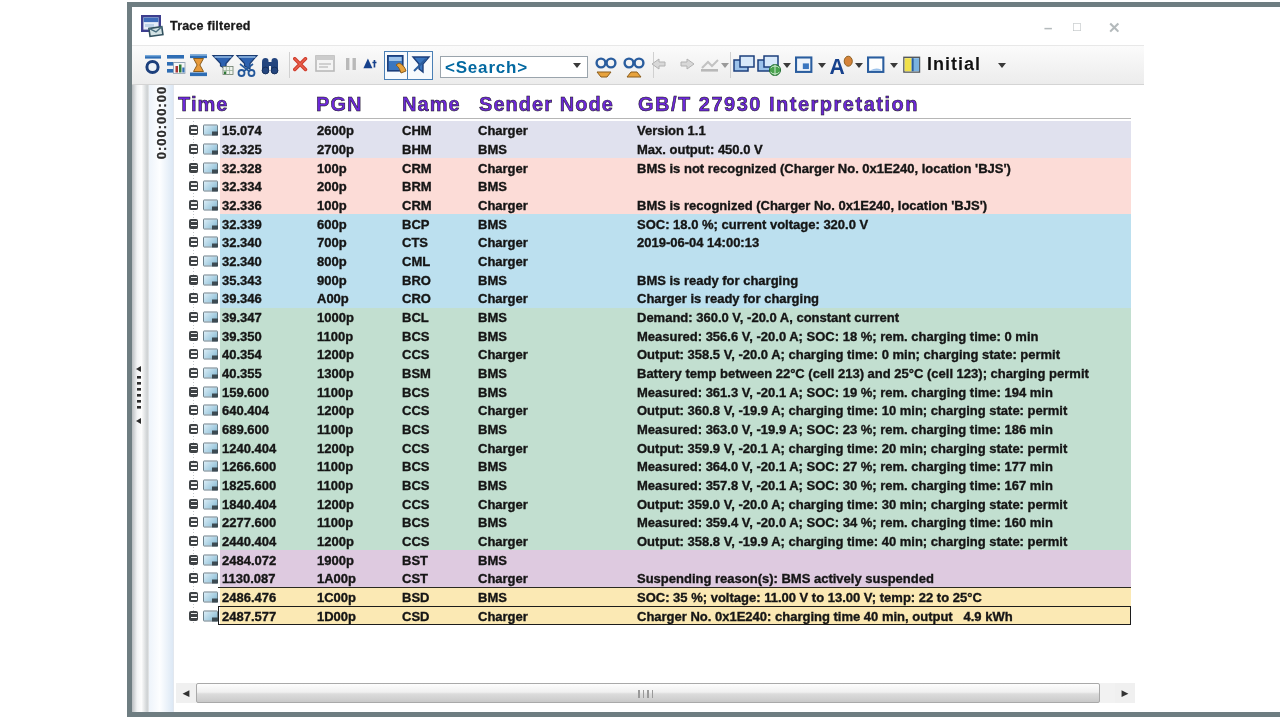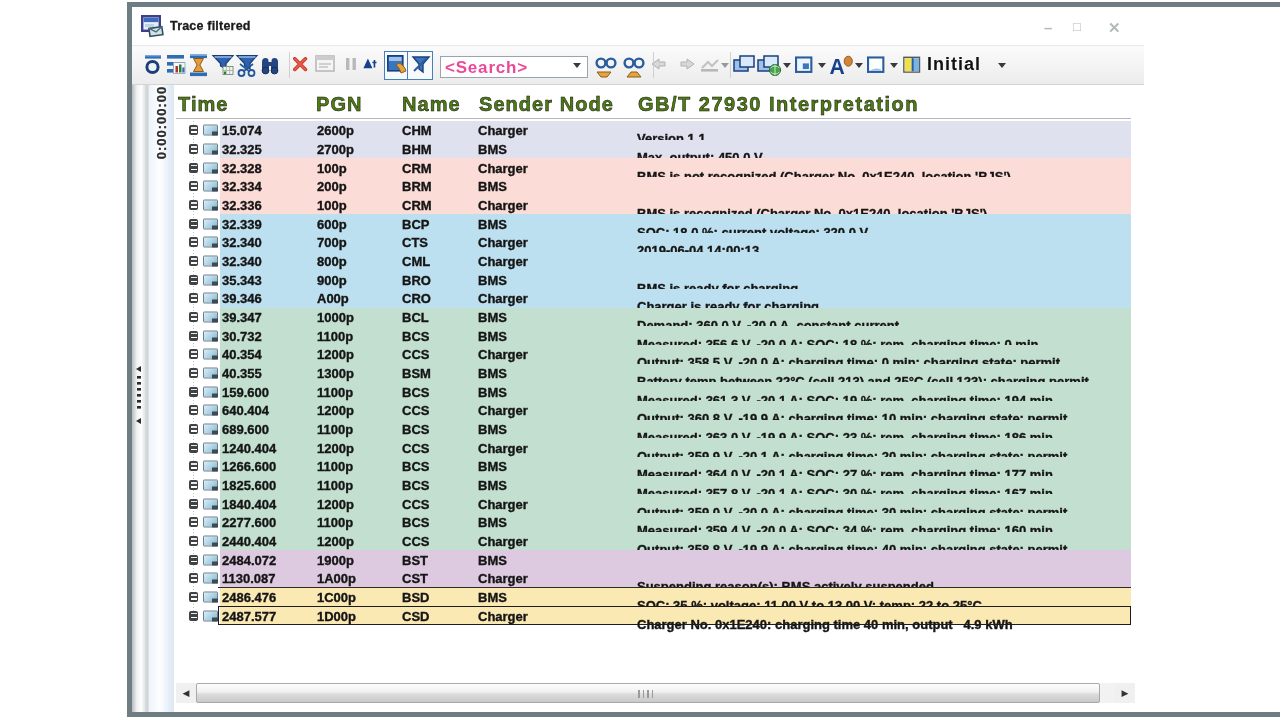--- a/index.html
+++ b/index.html
@@ -11,43 +11,43 @@
 .title { position:absolute; left:38px; top:12px; font-size:12.5px; font-weight:bold; color:#1b1b1b; letter-spacing:0.2px; -webkit-text-stroke:0.3px #1b1b1b; }
 .winbtn { position:absolute; top:12px; color:#b4babc; font-size:15px; font-weight:bold; }
 
 
 .toolbar { position:absolute; left:0; top:38px; width:1012px; height:40px;
   background:linear-gradient(180deg,#fbfbfb,#ececec); border-top:1px solid #e8e8e8; border-bottom:1px solid #d4d4d4; }
 .tsep { position:absolute; top:6px; width:1px; height:26px; background:#d0d0d0; }
 .tbtn { position:absolute; top:8px; }
 .dd { position:absolute; top:17px; width:0; height:0; border-left:4px solid transparent; border-right:4px solid transparent; border-top:5px solid #3a3a3a; }
 .searchbox { position:absolute; left:308px; top:10px; width:148px; height:22px; background:#fff; border:1px solid #9aa4ac; }
-.searchbox .txt { position:absolute; left:4px; top:1px; font-size:17px; font-weight:bold; color:#ec4899; letter-spacing:0.8px; }
+.searchbox .txt { position:absolute; left:4px; top:1px; font-size:17px; font-weight:bold; color:#0369a1; letter-spacing:0.8px; }
 .selframe { position:absolute; top:5px; width:26px; height:29px; border:1px solid #4a7fb5; background:#f7fafd; }
 
 
 .content { position:absolute; left:0; top:78px; width:1012px; height:627px; background:#fff; }
 .splitter { position:absolute; left:0; top:0; width:17px; height:627px;
   background:linear-gradient(90deg,#b9bdc0 0,#f2f3f4 30%,#fdfdfd 55%,#cdd1d3 90%,#e7e9ea 100%); }
 .grip { position:absolute; left:4px; top:281px; width:6px; height:58px; }
 .timeband { position:absolute; left:17px; top:0; width:25px; height:627px;
   background:linear-gradient(90deg,#eef4fb 0,#fdfeff 45%,#dce8f5 100%); border-right:1px solid #e2e7ee; }
 .timelabel { position:absolute; left:-26px; top:30px; width:76px; transform:rotate(-90deg); transform-origin:center;
   font-size:13px; font-weight:bold; color:#2b2b2b; text-align:center; letter-spacing:1px; -webkit-text-stroke:0.3px #2b2b2b; }
 
 .table { position:absolute; left:44px; top:0; width:955px; height:627px; }
 .thead { position:absolute; left:0; top:2px; width:955px; height:32px; border-bottom:1px solid #b6b6b6; }
-.th { position:absolute; top:6px; font-size:20px; font-weight:bold; color:#4d7c0f; letter-spacing:1.05px; -webkit-text-stroke:0.5px #111; }
+.th { position:absolute; top:6px; font-size:20px; font-weight:bold; color:#6d28d9; letter-spacing:1.05px; -webkit-text-stroke:0.5px #111; }
 .rows { position:absolute; left:0; top:36px; width:955px; }
 .treeline { position:absolute; left:17px; top:0; width:1px; height:504px;
   background:repeating-linear-gradient(180deg,#c0c4c8 0 1px,transparent 1px 3px); }
 .row { position:relative; width:955px; height:18.68px; }
 .band { position:absolute; left:44px; top:0; width:911px; height:100%; }
 .row .c { position:absolute; top:50%; transform:translateY(-50%); font-size:13px; font-weight:bold; color:#151515; white-space:pre; -webkit-text-stroke:0.35px #151515; }
-.c.t { left:46px; } .c.p { left:141px; } .c.n { left:226px; } .c.s { left:302px; } .c.i { left:461px;margin-top:8px; }
+.c.t { left:46px; } .c.p { left:141px; } .c.n { left:226px; } .c.s { left:302px; } .c.i { left:461px; }
 .lav .band { background:#e0e1ee; }
 .pink .band { background:#fcdcd7; }
 .blue .band { background:#bce0ef; }
 .green .band { background:#c2dfd0; }
 .pur .band { background:#decae0; }
 .yel .band { background:#fbe9b4; }
 .selbox { position:absolute; left:42px; top:-0.5px; width:913px; height:19.5px; border:1.6px solid #1c1c1c; }
 .markline { position:absolute; left:42px; top:-1px; width:913px; height:1.6px; background:#2a2a20; }
 .plus { position:absolute; left:13px; top:50%; transform:translateY(-50%); width:9px; height:10px;
   background:#3f4346; border-radius:2px; }
@@ -358,21 +358,21 @@
             <span class="c t">39.347</span>
             <span class="c p">1000p</span>
             <span class="c n">BCL</span>
             <span class="c s">BMS</span>
             <span class="c i">Demand: 360.0 V, -20.0 A, constant current</span>
           </div>
 <div class="row green">
             <span class="plus"></span>
             <span class="env"></span>
             <div class="band"></div>
-            <span class="c t">30.732</span>
+            <span class="c t">39.350</span>
             <span class="c p">1100p</span>
             <span class="c n">BCS</span>
             <span class="c s">BMS</span>
             <span class="c i">Measured: 356.6 V, -20.0 A; SOC: 18 %; rem. charging time: 0 min</span>
           </div>
 <div class="row green">
             <span class="plus"></span>
             <span class="env"></span>
             <div class="band"></div>
             <span class="c t">40.354</span>

